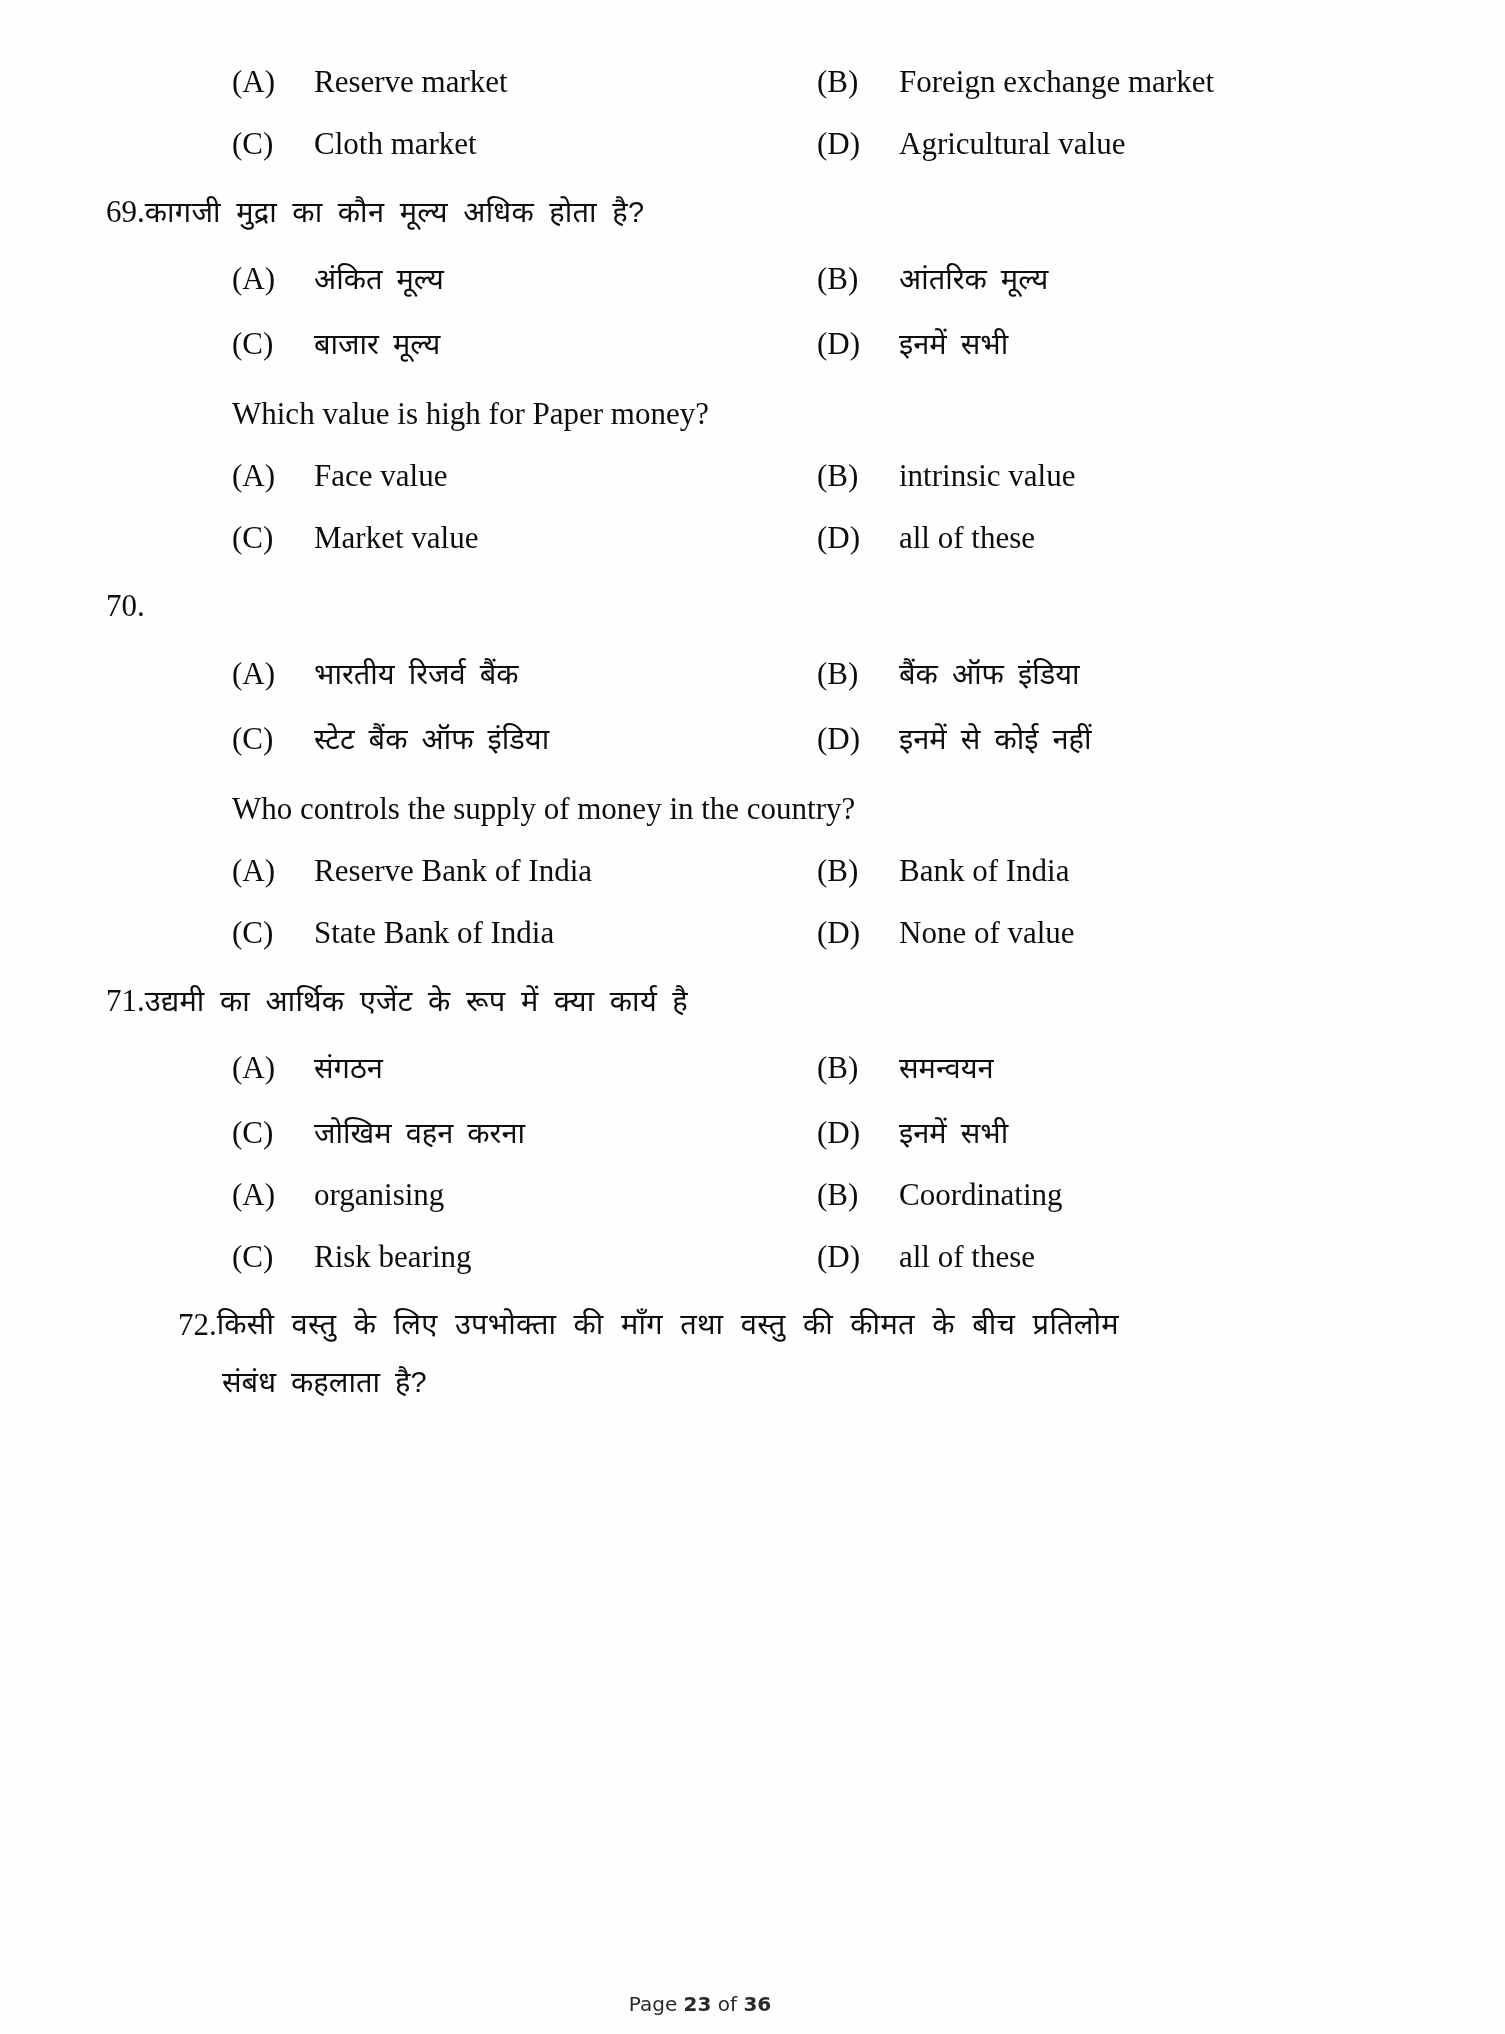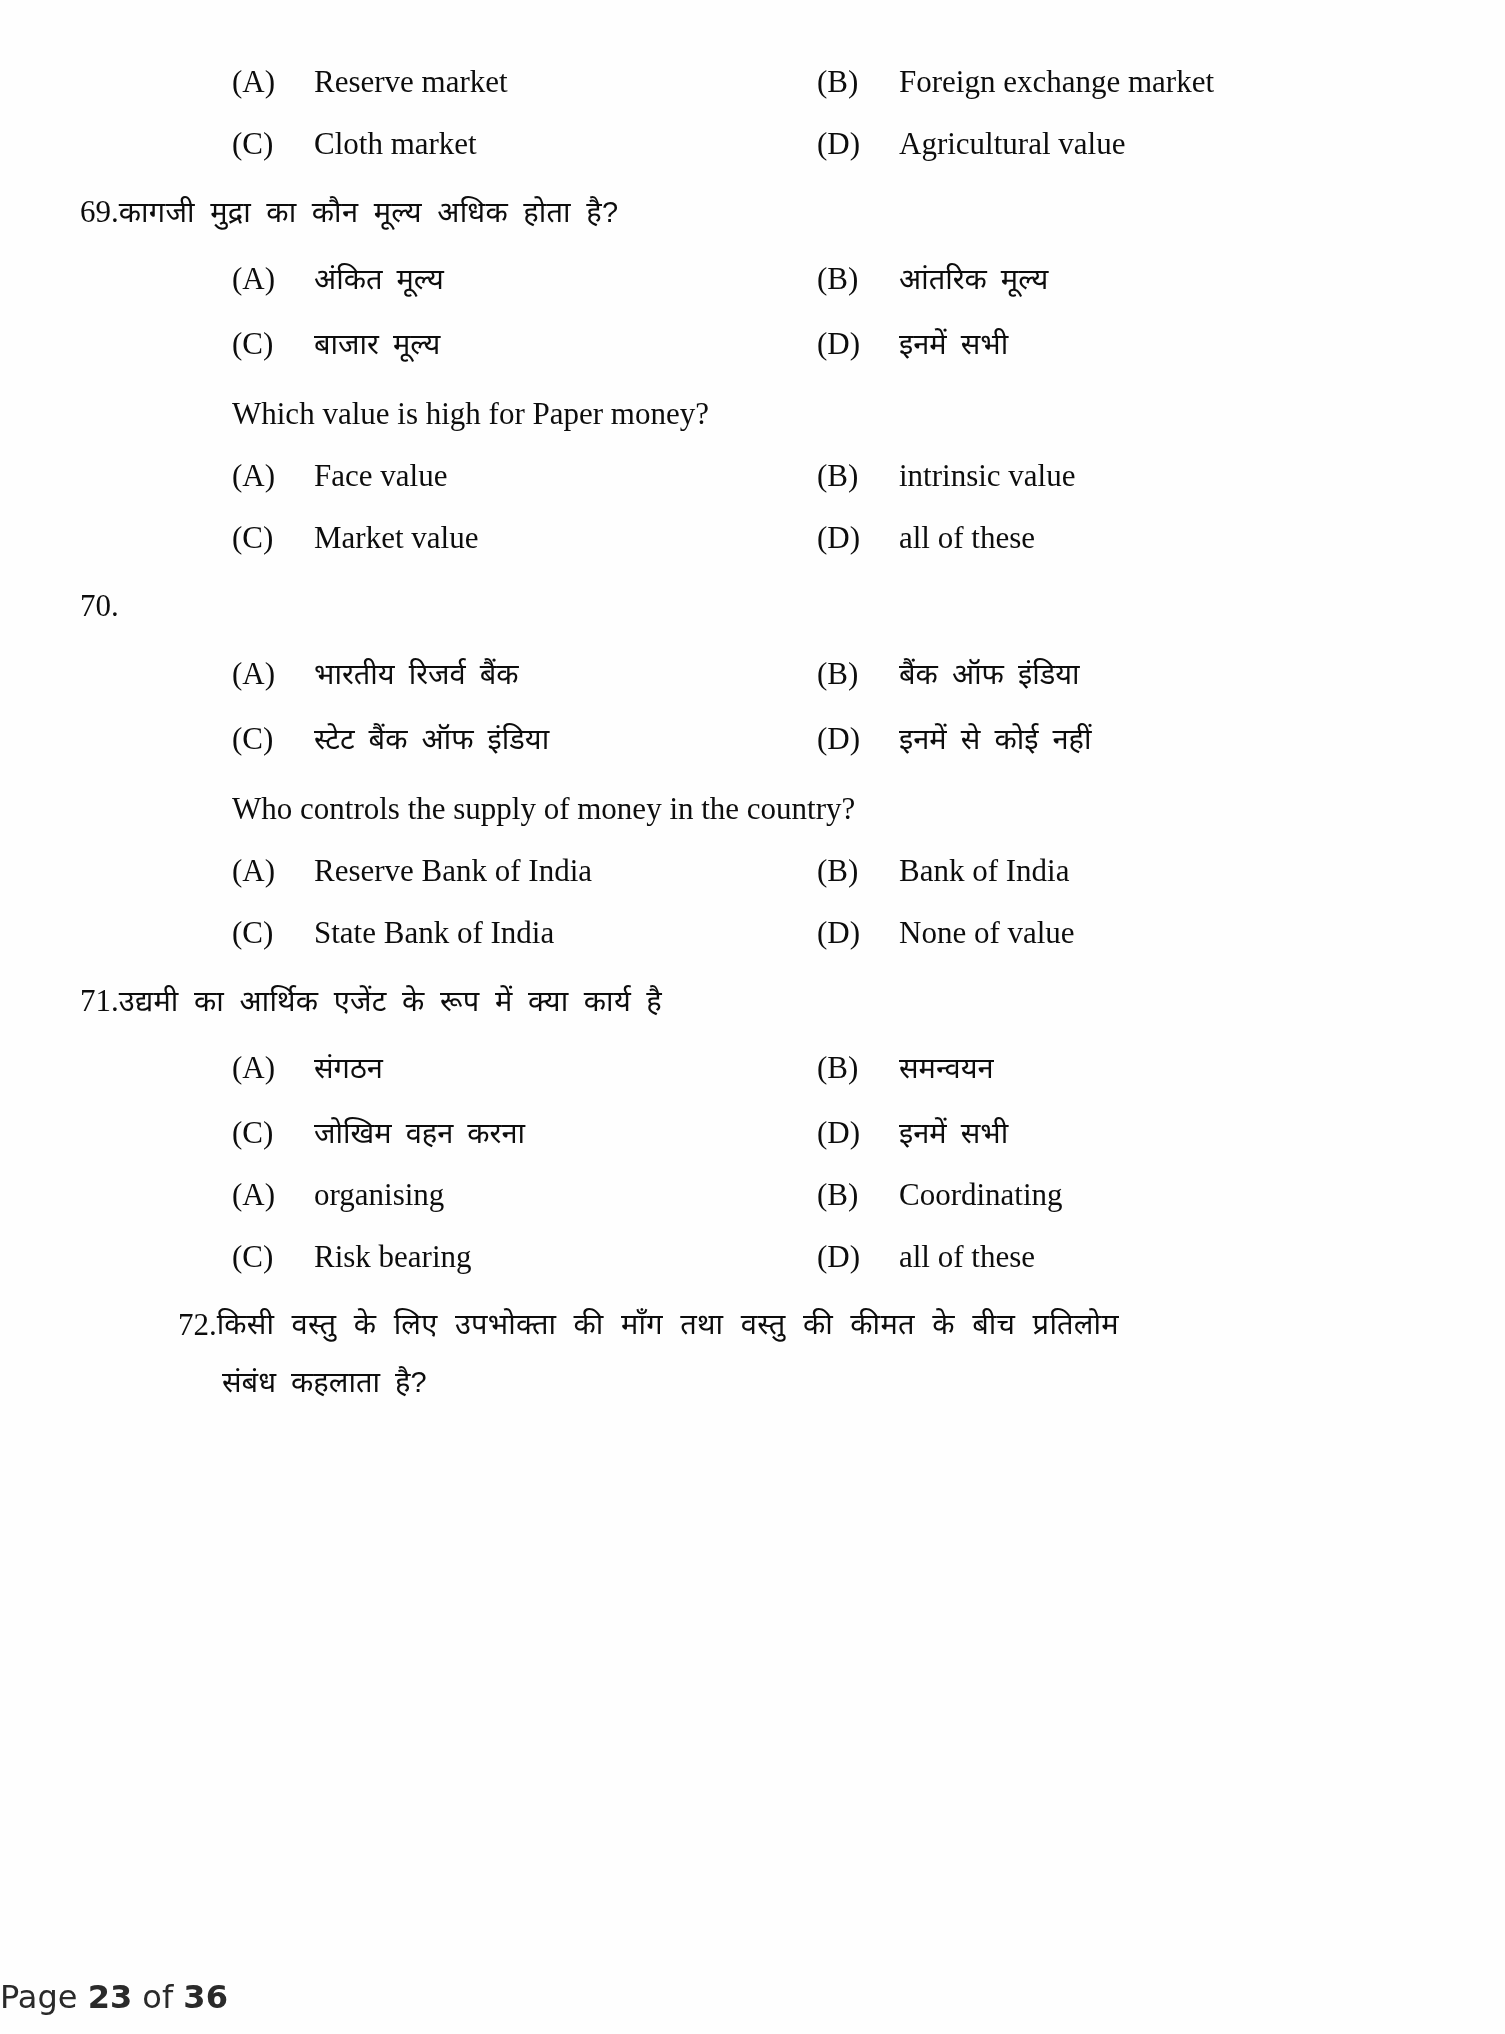--- a/index.html
+++ b/index.html
@@ -28,21 +28,21 @@
     width: 1505px;
     padding-top: 38px;
   }
 
   
   .q-block { margin: 0; }
 
   .q-stem {
     display: flex;
     align-items: baseline;
-    padding-left: 80px;
+    padding-left: 106px;
     padding-right: 150px;
     font-size: 31px;
     line-height: 1.30;
     margin-top: 30px;
     margin-bottom: 6px;
   }
   .q-num {
     flex: 0 0 auto;
     white-space: pre;
   }
@@ -106,24 +106,24 @@
     font-size: 29px;
     word-spacing: 6px;
   }
 
   
   .footer {
     position: absolute;
     left: 0;
     right: 0;
     bottom: 18px;
-    text-align: left;
+    text-align: center;
     padding-right: 105px;
     font-family: "DejaVu Sans", sans-serif;
-    font-size: 32px;
+    font-size: 20px;
     color: #2a2a2a;
   }
   .footer .pg-num { font-weight: bold; }
 </style>
 </head>
 <body>
 
 <div class="page">
   <div class="content">
 

